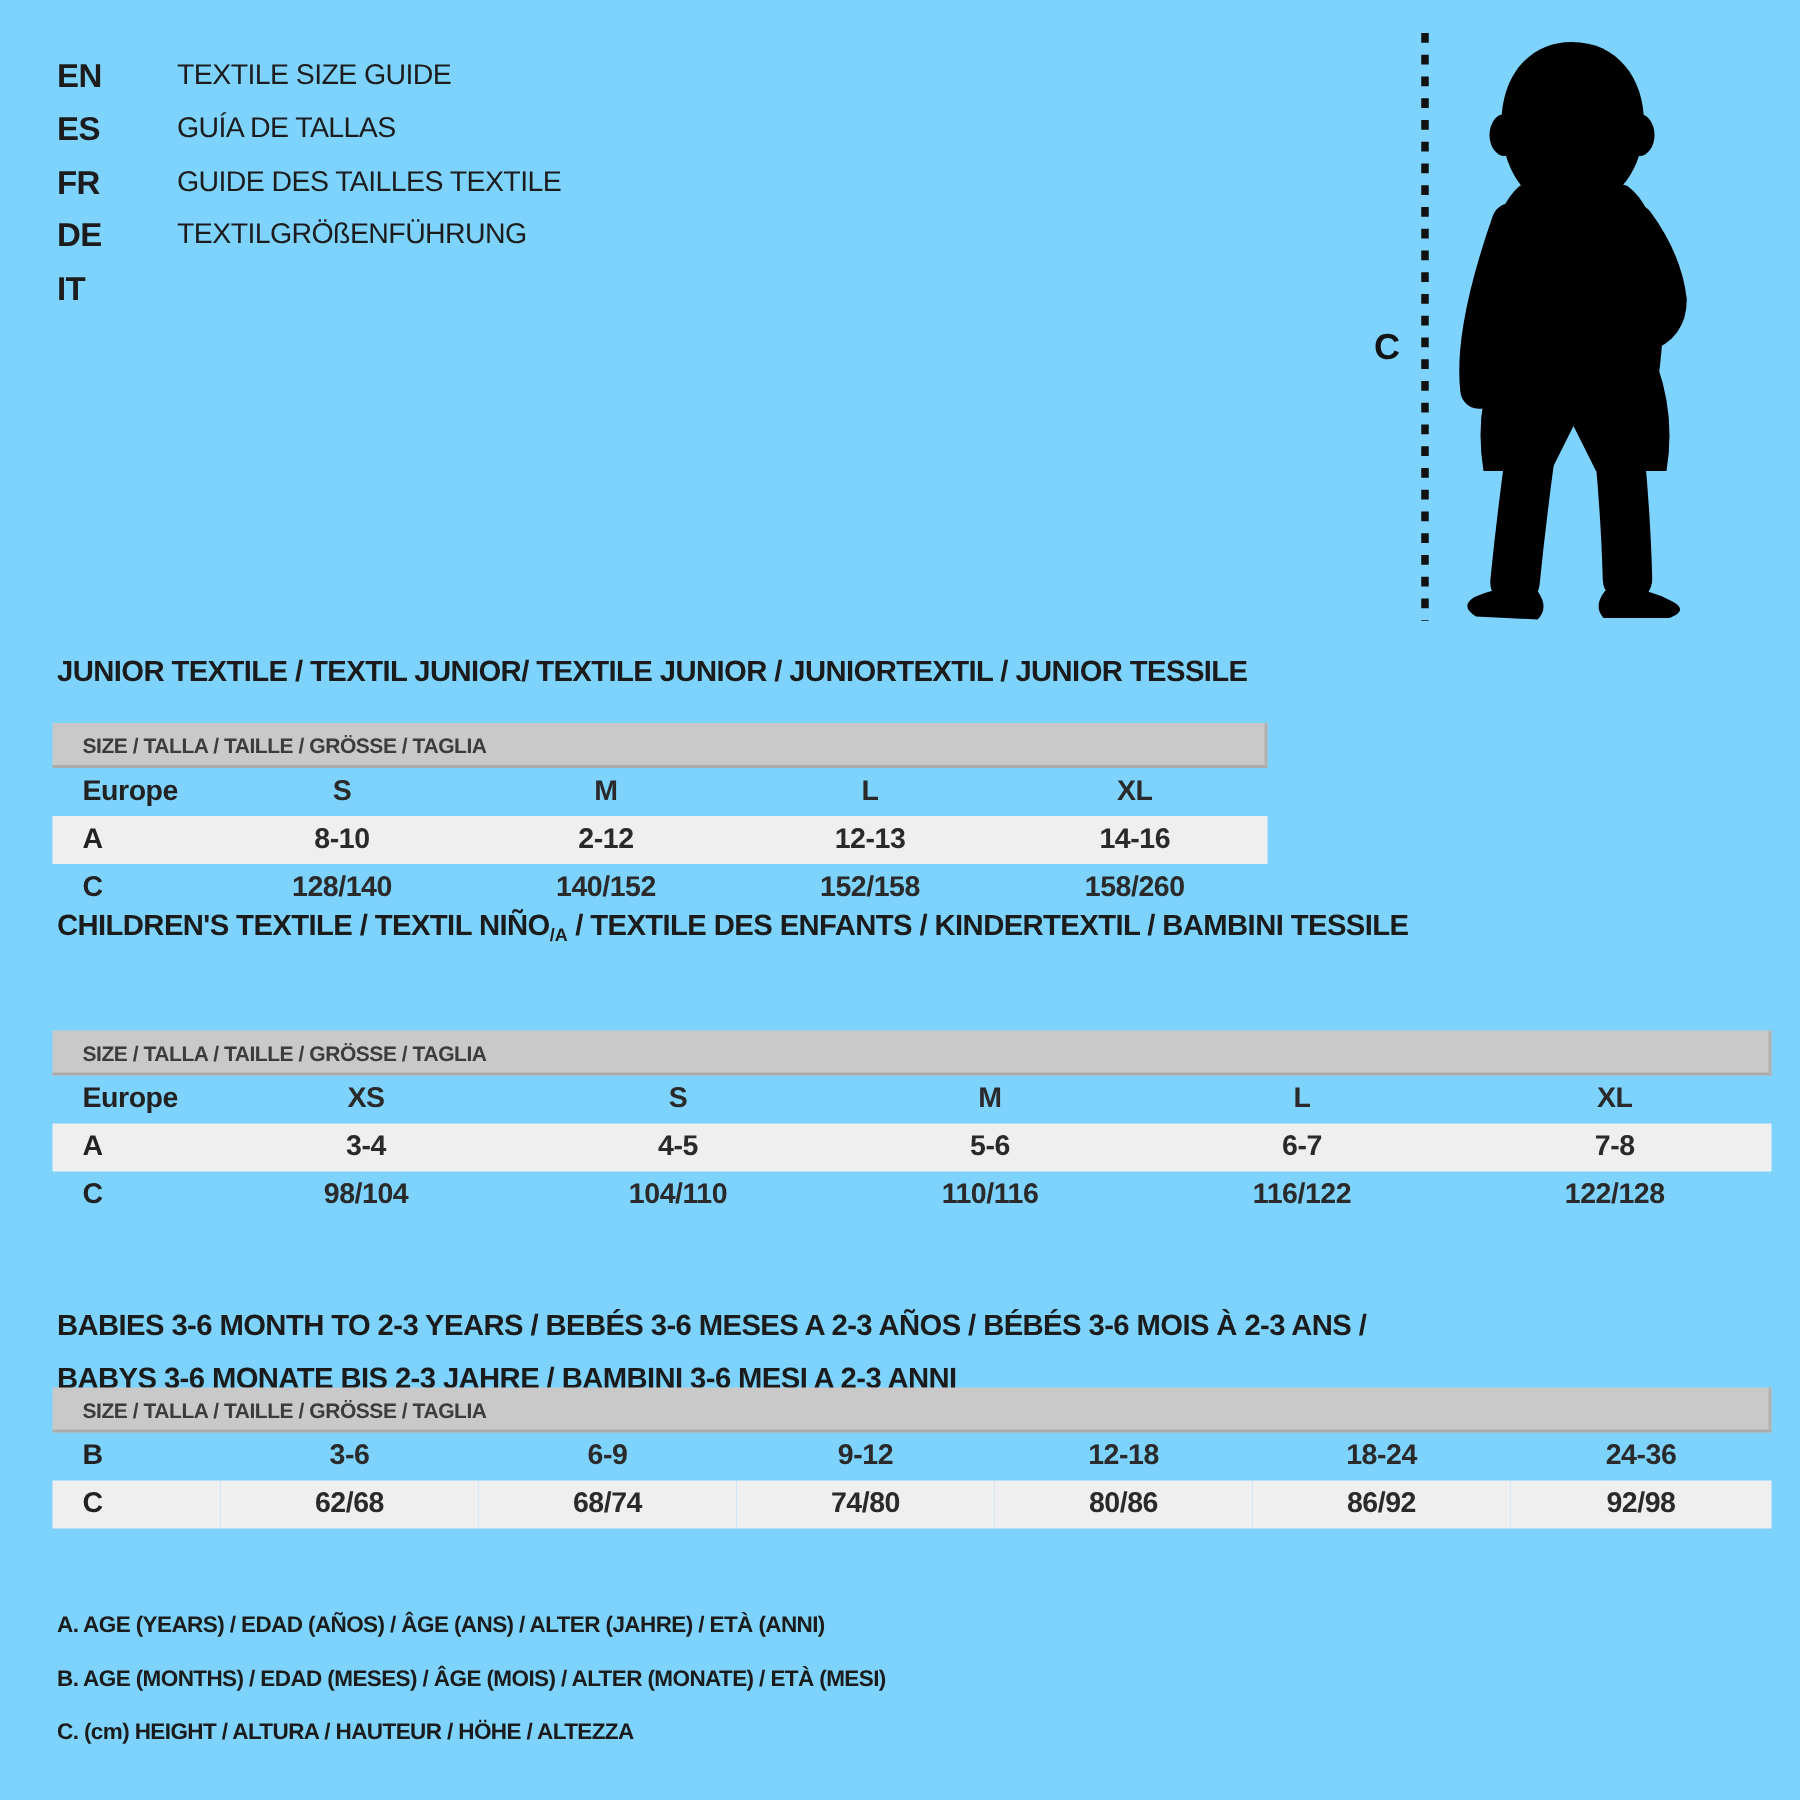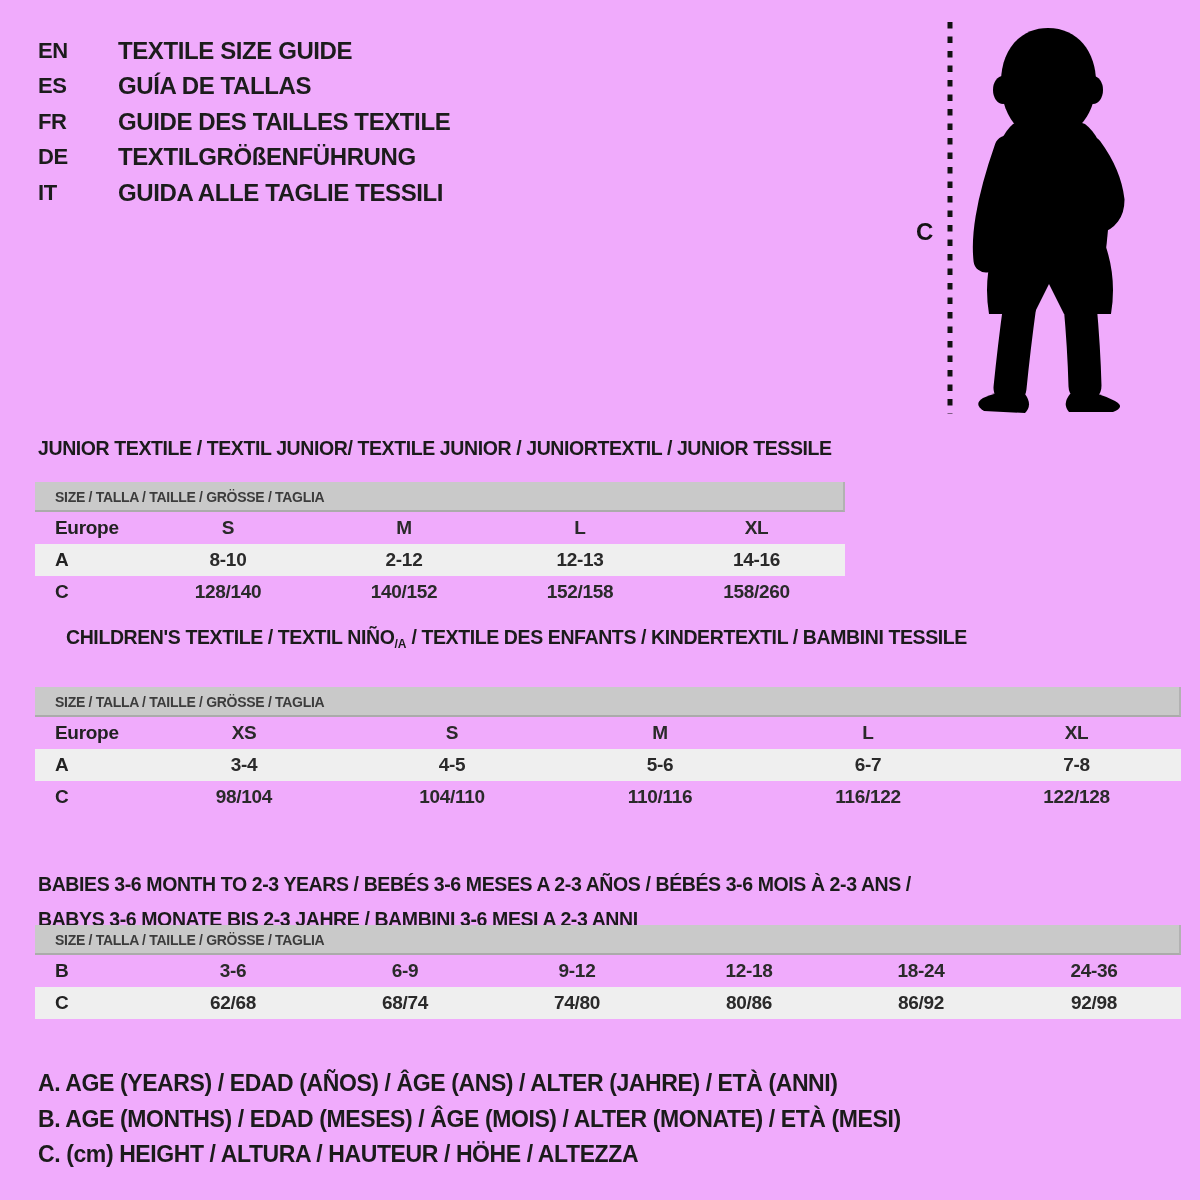--- a/index.html
+++ b/index.html
@@ -2,33 +2,33 @@
 <html><head>
 <meta charset="utf-8">
 <style>
   * { margin: 0; padding: 0; box-sizing: border-box; }
   html, body { background: #ffffff; }
   body { font-family: "Liberation Sans", "DejaVu Sans", sans-serif; color: #1f1f1f; }
   #canvas {
     position: relative;
     width: 1200px;
     height: 1200px;
-    background: #f0abfc;
+    background: #7dd3fc;
     overflow: hidden;
   }
   .abs { position: absolute; }
 
   
   .lang-row { display: flex; height: 35.5px; align-items: center; }
   .lang-code {
     display: inline-block; width: 80px;
     font-weight: bold; font-size: 22px; letter-spacing: -0.4px; color: #1c1c1c;
   }
   .lang-label {
-    font-weight: bold; font-size: 24px; letter-spacing: -0.4px; color: #1c1c1c;
+    font-weight: normal; font-size: 19px; letter-spacing: -0.4px; color: #1c1c1c;
   }
 
   
   .section-title {
     font-weight: bold; font-size: 19.5px; letter-spacing: -0.4px; color: #1b1b1b;
     white-space: nowrap;
   }
   .section-title .sub-part {
     font-size: 12px; position: relative; top: 4px; letter-spacing: 0;
   }
@@ -51,21 +51,21 @@
     height: 32px;
     font-size: 19px; font-weight: bold; letter-spacing: -0.3px;
     color: #2a2a2a; text-align: center; vertical-align: middle;
     white-space: nowrap;
   }
   .size-table td.lbl { text-align: left; padding-left: 20px; color: #222222; }
   .size-table tr.alt td { background: #efefef; }
 
   
   .legend-line {
-    font-weight: bold; font-size: 23px; letter-spacing: -0.4px; color: #1b1b1b;
+    font-weight: bold; font-size: 15px; letter-spacing: -0.4px; color: #1b1b1b;
     height: 35.7px; line-height: 35.7px; white-space: nowrap;
   }
 
   
   .figure-label { font-weight: bold; font-size: 24px; color: #141414; }
 </style>
 </head>
 <body>
 
 <div id="canvas">
@@ -82,21 +82,20 @@
     <div class="lang-row">
       <span class="lang-code">FR</span>
       <span class="lang-label">GUIDE DES TAILLES TEXTILE</span>
     </div>
     <div class="lang-row">
       <span class="lang-code">DE</span>
       <span class="lang-label">TEXTILGRÖßENFÜHRUNG</span>
     </div>
     <div class="lang-row">
       <span class="lang-code">IT</span>
-      <span class="lang-label">GUIDA ALLE TAGLIE TESSILI</span>
     </div>
   </div>
 
   <div class="abs figure-label" style="left:916px; top:218px;">C</div>
 
   <svg class="abs" style="left:945px; top:20px;" width="10" height="396" aria-hidden="true">
     <line x1="5" y1="2" x2="5" y2="394" stroke="#111111" stroke-width="5" stroke-dasharray="6.5 8"></line>
   </svg>
 
   <svg class="abs" style="left:963px; top:16px;" width="177" height="400" viewBox="0 0 177 400" aria-hidden="true">
@@ -155,21 +154,21 @@
       <tr>
         <td class="lbl">C</td>
         <td>128/140</td>
         <td>140/152</td>
         <td>152/158</td>
         <td>158/260</td>
       </tr>
     </tbody>
   </table>
 
-  <div class="abs section-title" style="left:38px; top:626px;margin-left:28px;">
+  <div class="abs section-title" style="left:38px; top:606px;">
     <span>CHILDREN'S TEXTILE / TEXTIL NIÑO</span><span class="sub-part">/A</span><span> / TEXTILE DES ENFANTS / KINDERTEXTIL / BAMBINI TESSILE</span>
   </div>
 
   <div class="abs size-bar" style="left:35px; top:687px; width:1146px;">SIZE / TALLA / TAILLE / GRÖSSE / TAGLIA</div>
 
   <table class="abs size-table" style="left:35px; top:717px; width:1146px;">
     <colgroup>
       <col style="width:105px">
         <col style="width:208px">
         <col style="width:208px">

